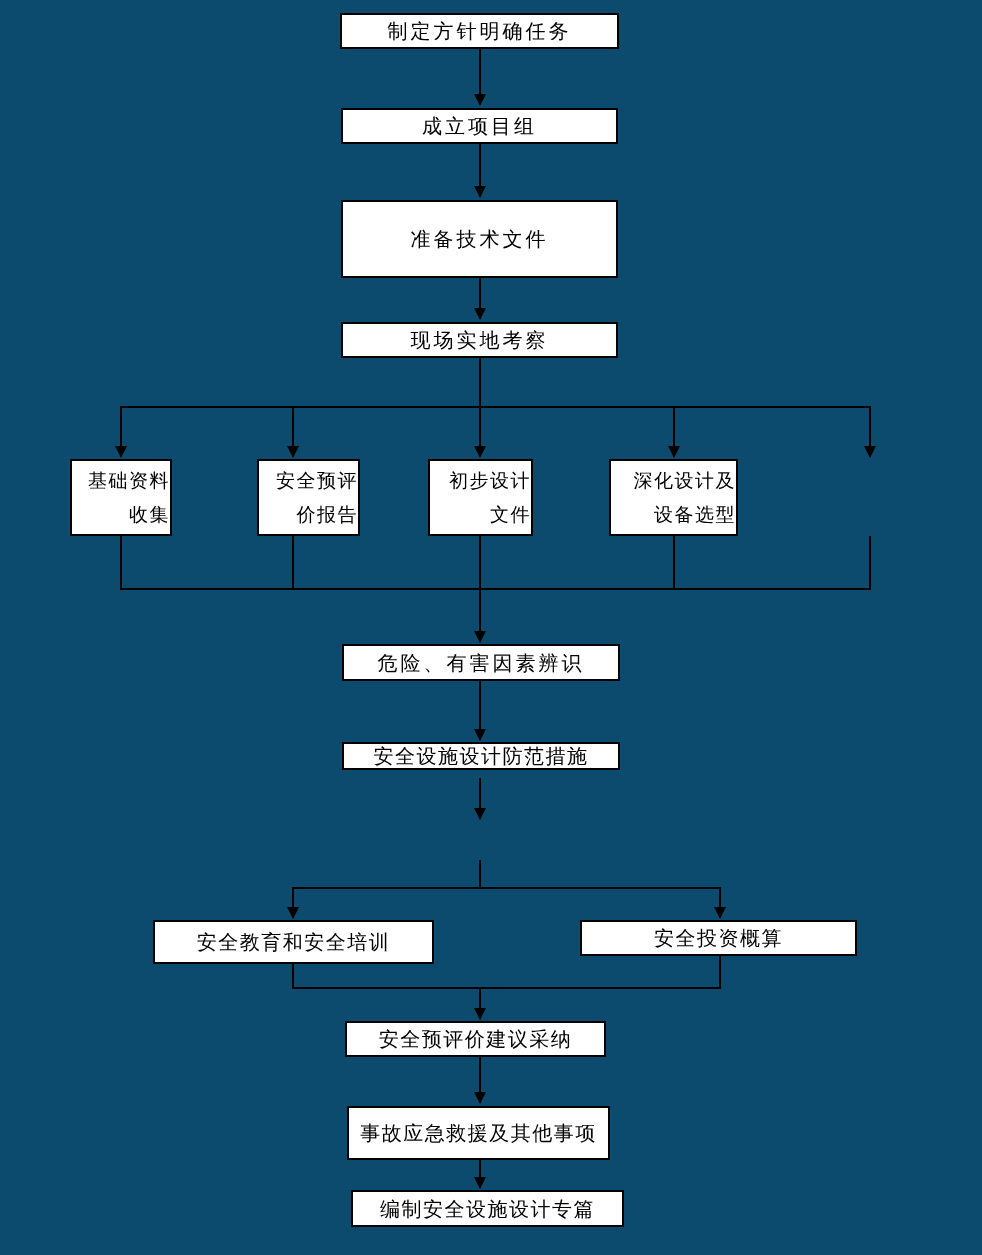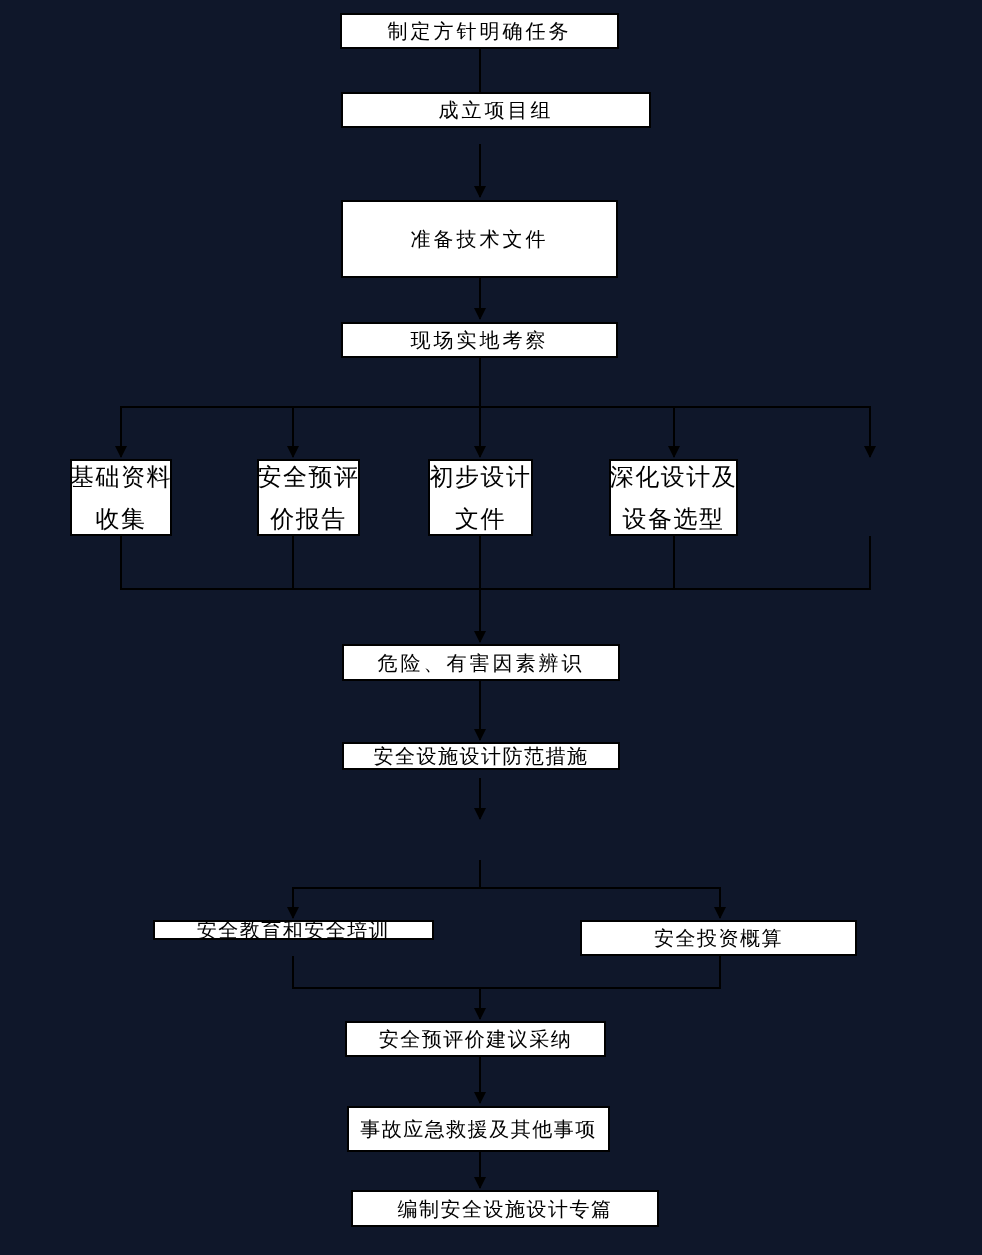--- a/index.html
+++ b/index.html
@@ -4,21 +4,21 @@
 <style>
   html, body {
     margin: 0;
     padding: 0;
     background: #ffffff;
   }
   .canvas {
     position: relative;
     width: 982px;
     height: 1255px;
-    background: #0f172a;
+    background: #0c4a6e;
     font-family: Liberation Sans, sans-serif;
     overflow: hidden;
   }
   .connectors {
     position: absolute;
     left: 0;
     top: 0;
     width: 982px;
     height: 1255px;
   }
@@ -32,23 +32,24 @@
     flex-direction: column;
     align-items: center;
     justify-content: center;
     text-align: center;
     font-size: 20px;
     letter-spacing: 3px;
     line-height: 1.7;
     white-space: nowrap;
   }
   .node.small {
-    font-size: 24px;
+    font-size: 19px;
     letter-spacing: 1.5px;
     line-height: 1.75;
+    align-items: flex-end;
   }
   .node.wide {
     letter-spacing: 1.5px;
   }
   .node .nl {
     display: block;
   }
 </style>
 </head>
 <body>
@@ -98,21 +99,21 @@
 
       <line x1="480" y1="1057" x2="480" y2="1103" marker-end="url(#arw)"></line>
       <line x1="480" y1="1144" x2="480" y2="1188" marker-end="url(#arw)"></line>
     </g>
   </svg>
 
   <div class="node" style="left:340px; top:13px; width:279px; height:36px;">
     <span class="nl">制定方针明确任务</span>
   </div>
 
-  <div class="node" style="left:341px; top:92px; width:310px; height:36px;">
+  <div class="node" style="left:341px; top:108px; width:277px; height:36px;">
     <span class="nl">成立项目组</span>
   </div>
 
   <div class="node" style="left:341px; top:200px; width:277px; height:78px; line-height:1.9;">
     <span class="nl">准备技术文件</span>
   </div>
 
   <div class="node" style="left:341px; top:322px; width:277px; height:36px;">
     <span class="nl">现场实地考察</span>
   </div>
@@ -140,33 +141,33 @@
 
   <div class="node" style="left:342px; top:644px; width:278px; height:37px;">
     <span class="nl">危险、有害因素辨识</span>
   </div>
 
   <div class="node wide" style="left:342px; top:742px; width:278px; height:28px;">
     <span class="nl">安全设施设计防范措施</span>
   </div>
 
 
-  <div class="node wide" style="left:153px; top:920px; width:281px; height:20px;">
+  <div class="node wide" style="left:153px; top:920px; width:281px; height:44px;">
     <span class="nl">安全教育和安全培训</span>
   </div>
 
   <div class="node wide" style="left:580px; top:920px; width:277px; height:36px;">
     <span class="nl">安全投资概算</span>
   </div>
 
   <div class="node wide" style="left:345px; top:1021px; width:261px; height:36px;">
     <span class="nl">安全预评价建议采纳</span>
   </div>
 
-  <div class="node wide" style="left:347px; top:1106px; width:263px; height:46px;">
+  <div class="node wide" style="left:347px; top:1106px; width:263px; height:54px;">
     <span class="nl">事故应急救援及其他事项</span>
   </div>
 
-  <div class="node wide" style="left:351px; top:1190px; width:308px; height:37px;">
+  <div class="node wide" style="left:351px; top:1190px; width:273px; height:37px;">
     <span class="nl">编制安全设施设计专篇</span>
   </div>
 
 </div>
 
 </body></html>

